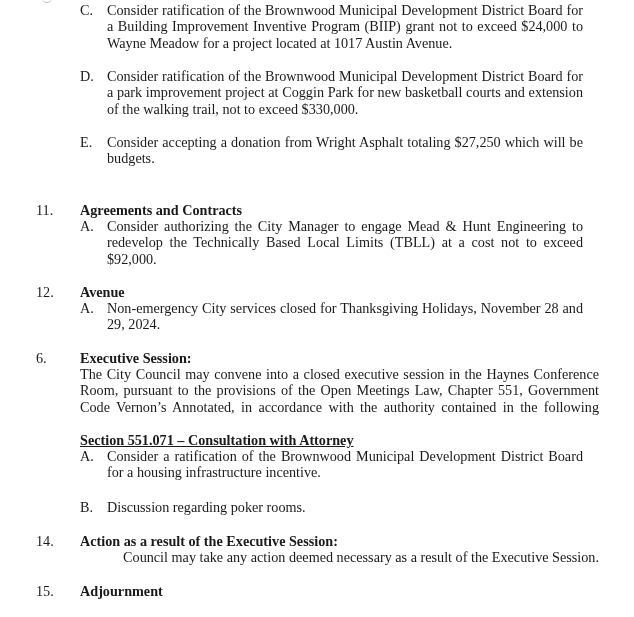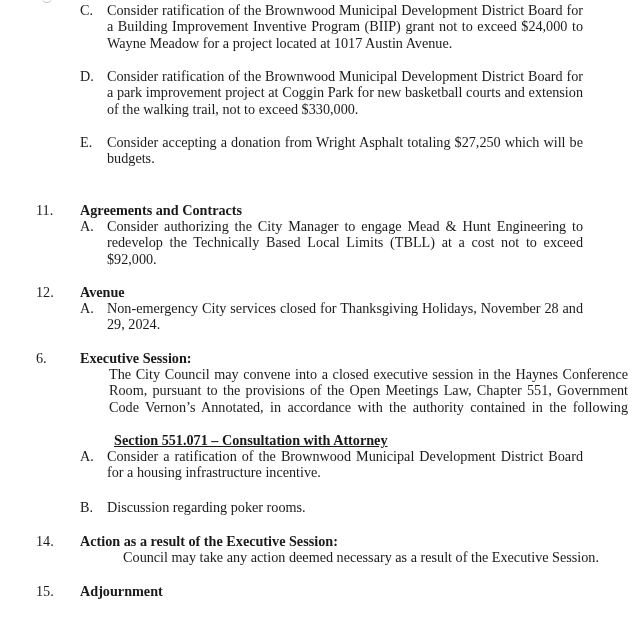--- a/index.html
+++ b/index.html
@@ -80,21 +80,20 @@
       width: 519px;
       text-align: justify;
     }
     .para.left { text-align: right; }
     .underline-head {
       position: absolute;
       left: 80px;
       font-weight: bold;
       text-decoration: underline;
       white-space: nowrap;
-      margin-left: 34px;
     }
     .jl { text-align-last: justify; display: block; }
     .nl { display: block; }
   </style>
 </head>
 <body>
 
 <div class="page">
   <div class="cut-mark"></div>
 
@@ -146,21 +145,21 @@
     <div class="sub-text">
       <span class="jl">Non-emergency City services closed for Thanksgiving Holidays, November 28 and</span>
       <span class="nl">29, 2024.</span>
     </div>
   </div>
 
   <div class="section" style="top:350px;">
     <span class="sec-num">6.</span>
     <span class="sec-title">Executive Session:</span>
   </div>
-  <div class="para" style="top:366px;margin-left:29px;">
+  <div class="para" style="top:366px;">
     <span class="jl">The City Council may convene into a closed executive session in the Haynes Conference</span>
     <span class="jl">Room, pursuant to the provisions of the Open Meetings Law, Chapter 551, Government</span>
     <span class="jl">Code Vernon’s Annotated, in accordance with the authority contained in the following</span>
   </div>
   <div class="underline-head" style="top:432px;">Section 551.071 – Consultation with Attorney</div>
   <div class="sub-item" style="top:448px;">
     <span class="sub-letter">A.</span>
     <div class="sub-text">
       <span class="jl">Consider a ratification of the Brownwood Municipal Development District Board</span>
       <span class="nl">for a housing infrastructure incentive.</span>

